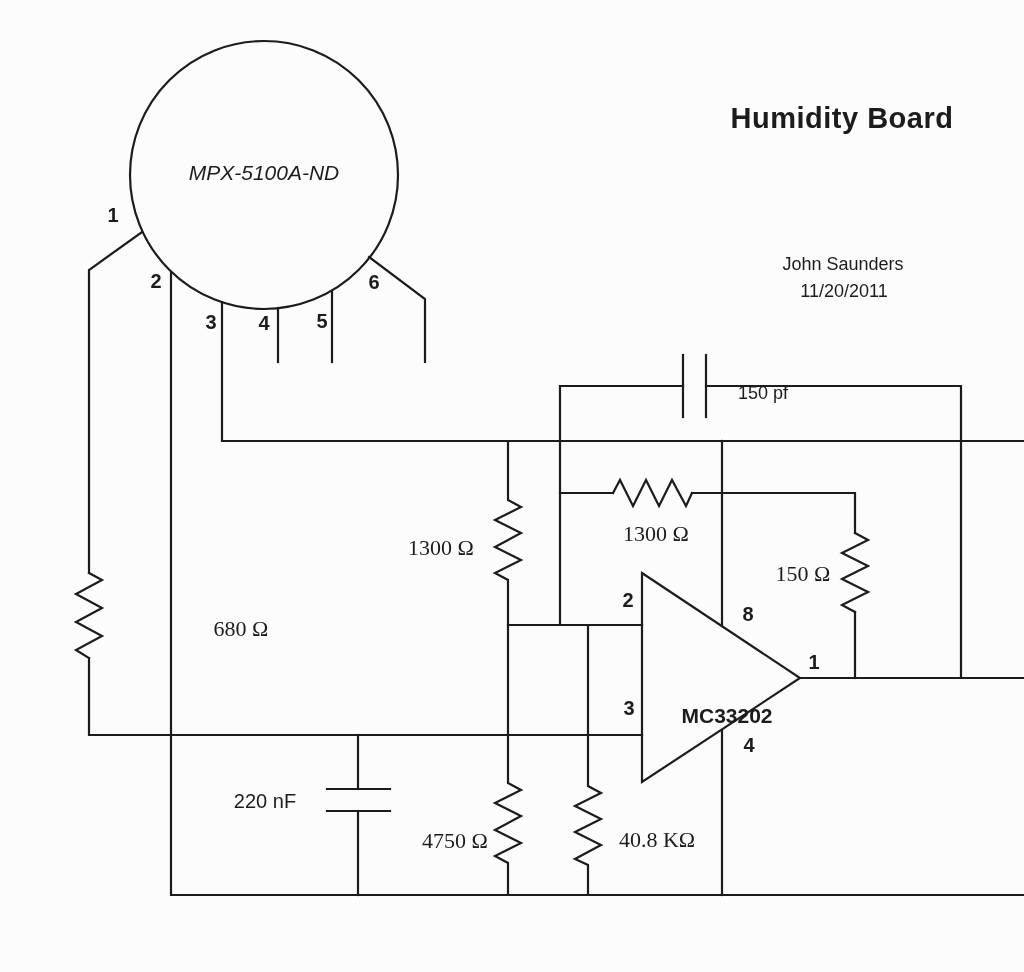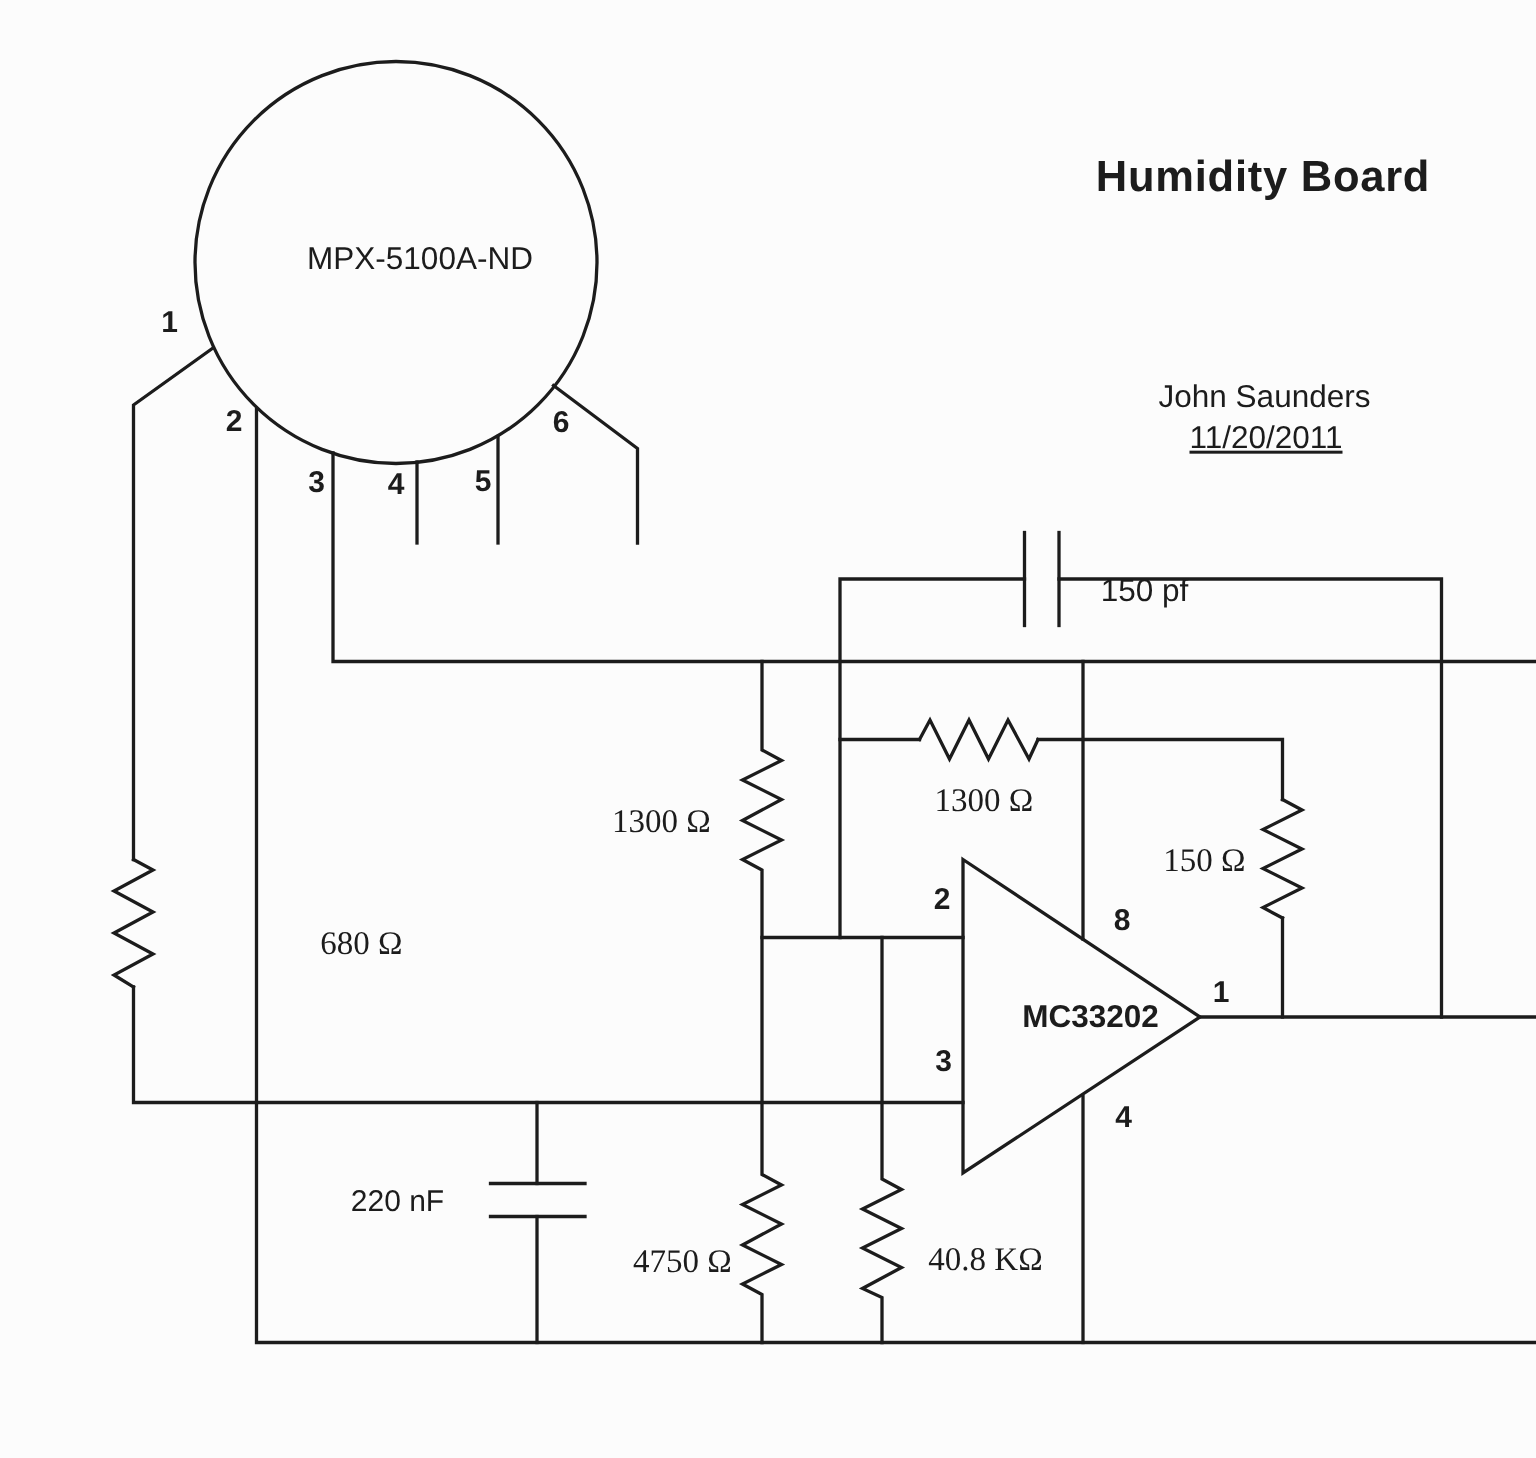--- a/index.html
+++ b/index.html
@@ -16,21 +16,21 @@
     fill:none;
     stroke-linecap:square;
     stroke-linejoin:miter;
   }
   .lbl{
     position:absolute;
     transform:translate(-50%,-50%);
     white-space:nowrap;
     line-height:1.1;
   }
-  .sans19{font-size:21px;}
+  .sans19{font-size:18px;}
   .sans20{font-size:20px;}
   .sans21{font-size:21px;}
   .serif22{font-family:"Liberation Serif",serif;font-size:22px;}
   .pin{font-size:20px;font-weight:bold;}
   .doc-title{font-size:29px;font-weight:bold;letter-spacing:0.5px;}
   .chip-name{font-size:21px;font-weight:bold;}
 </style>
 </head>
 <body style="--ink: #1c1c1c; --paper: #fcfcfc;">
 
@@ -76,38 +76,38 @@
   <line x1="358" y1="811" x2="358" y2="895"></line>
 
   <polygon points="642,573 800,678 642,782"></polygon>
 
   <line x1="722" y1="441" x2="722" y2="626"></line>
   <line x1="722" y1="731" x2="722" y2="895"></line>
 </svg>
 
 <div class="lbl doc-title" style="left:842px;top:119px;">Humidity Board</div>
 <div class="lbl sans19" style="left:843px;top:265px;">John Saunders</div>
-<div class="lbl sans19" style="left:844px;top:292px;text-decoration:underline;">11/20/2011</div>
+<div class="lbl sans19" style="left:844px;top:292px;">11/20/2011</div>
 
-<div class="lbl sans21" style="left:280px;top:173px;">MPX-5100A-ND</div>
+<div class="lbl sans21" style="left:264px;top:173px;font-style:italic;">MPX-5100A-ND</div>
 
 <div class="lbl pin" style="left:113px;top:215px;">1</div>
 <div class="lbl pin" style="left:156px;top:281px;">2</div>
 <div class="lbl pin" style="left:211px;top:322px;">3</div>
 <div class="lbl pin" style="left:264px;top:323px;">4</div>
 <div class="lbl pin" style="left:322px;top:321px;">5</div>
 <div class="lbl pin" style="left:374px;top:282px;">6</div>
 
 <div class="lbl sans19" style="left:763px;top:394px;">150 pf</div>
 <div class="lbl serif22" style="left:441px;top:548px;">1300 Ω</div>
 <div class="lbl serif22" style="left:656px;top:534px;">1300 Ω</div>
 <div class="lbl serif22" style="left:225px;top:629px;margin-left:16px;">680 Ω</div>
 <div class="lbl serif22" style="left:803px;top:574px;">150 Ω</div>
 <div class="lbl sans20" style="left:265px;top:801px;text-align:center;">220 nF</div>
 <div class="lbl serif22" style="left:427px;top:841px;margin-left:28px;">4750 Ω</div>
 <div class="lbl serif22" style="left:657px;top:840px;">40.8 KΩ</div>
 
-<div class="lbl chip-name" style="left:709px;top:678px;padding-left:36px;">MC33202</div>
+<div class="lbl chip-name" style="left:709px;top:716px;padding-left:36px;">MC33202</div>
 <div class="lbl pin" style="left:628px;top:600px;">2</div>
 <div class="lbl pin" style="left:629px;top:708px;">3</div>
 <div class="lbl pin" style="left:748px;top:614px;">8</div>
 <div class="lbl pin" style="left:749px;top:745px;">4</div>
 <div class="lbl pin" style="left:814px;top:662px;">1</div>
 
 </body></html>

